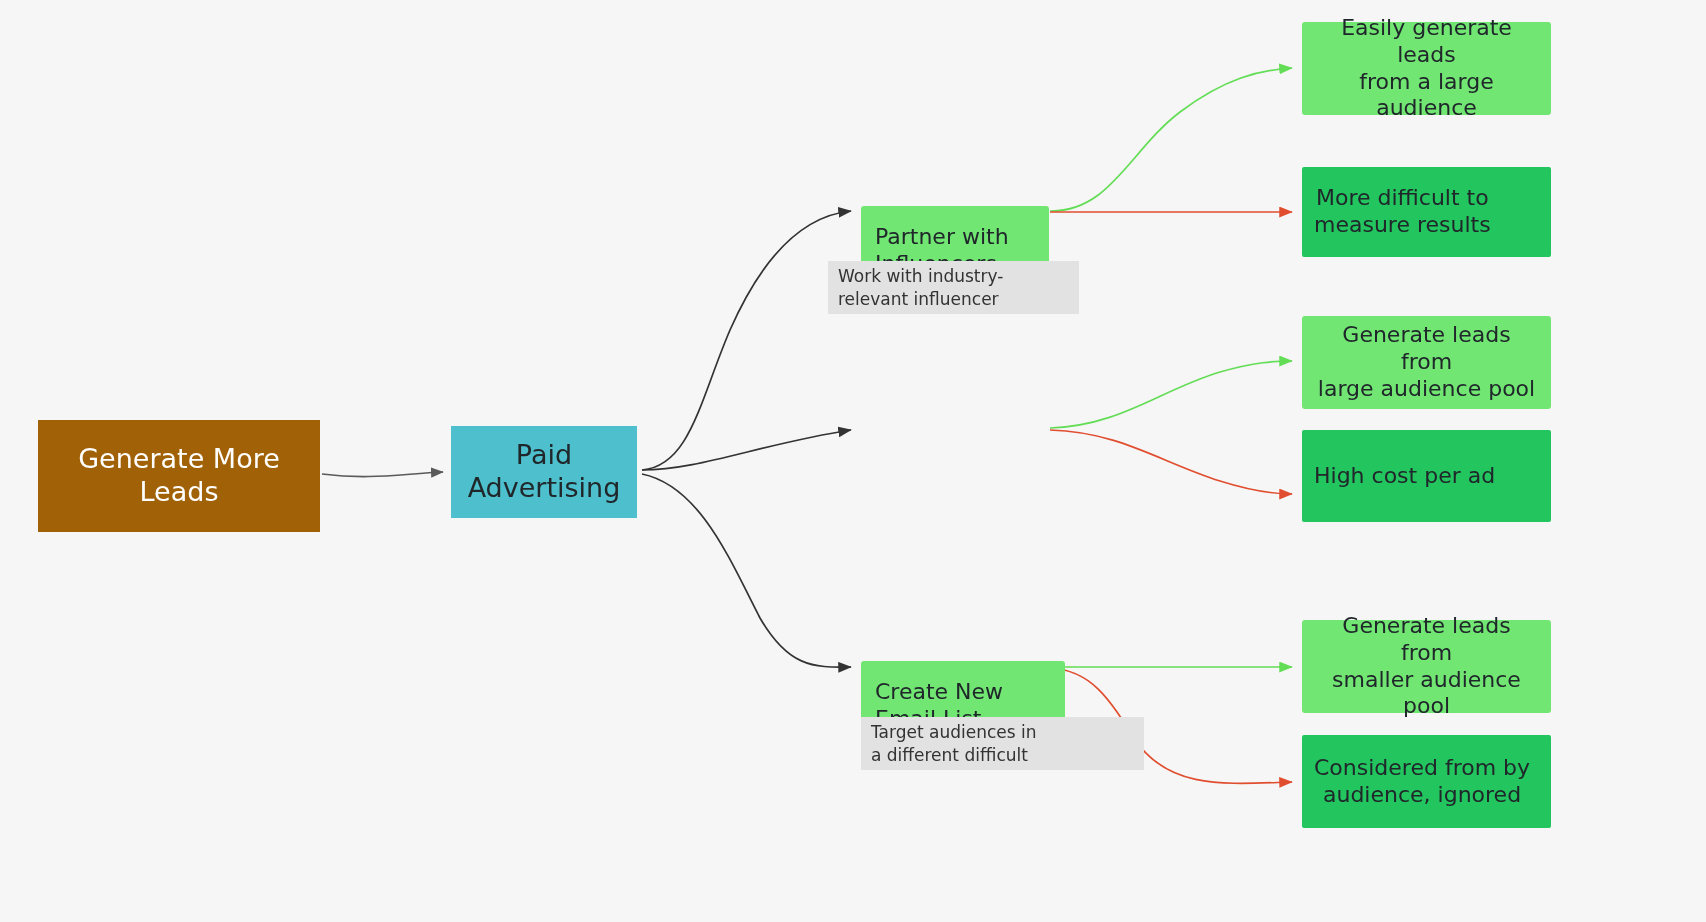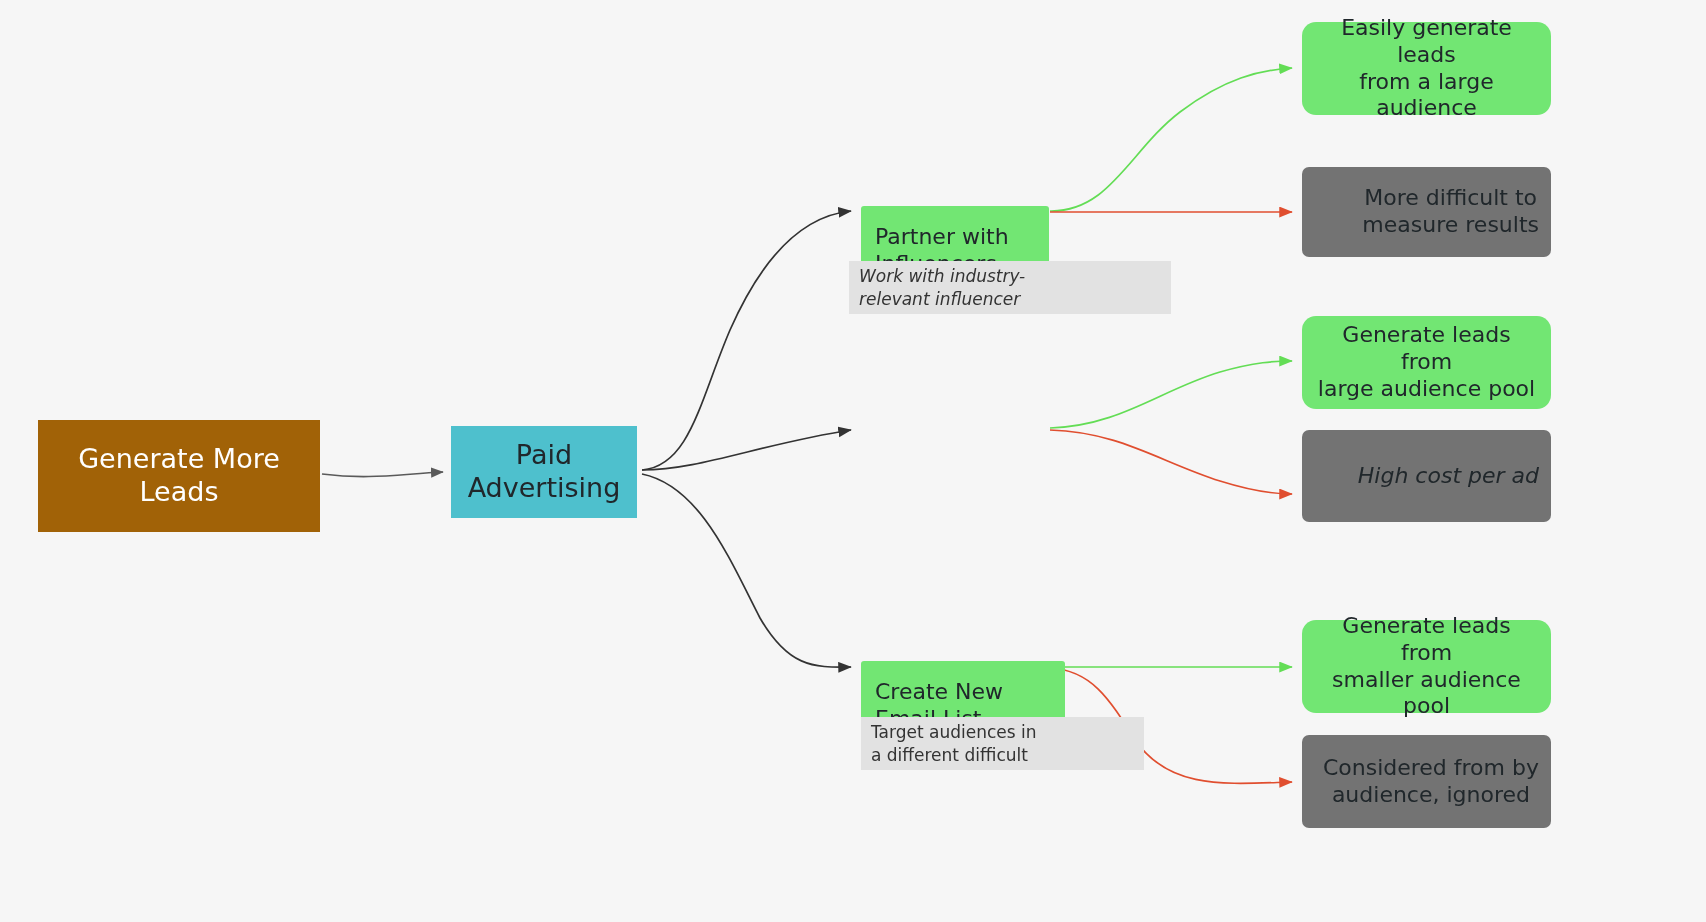--- a/index.html
+++ b/index.html
@@ -71,30 +71,30 @@
     padding: 8px 10px;
     line-height: 1.35;
   }
   .node-pro {
     background: #72e673;
     color: #20272b;
     font-size: 22px;
     justify-content: center;
     text-align: center;
     padding: 6px 12px;
-    border-radius: 14px;
+    border-radius: 3px;
   }
   .node-con {
-    background: #737373;
+    background: #22c55e;
     color: #20272b;
     font-size: 22px;
-    justify-content: flex-end;
+    justify-content: flex-start;
     text-align: center;
     padding: 6px 12px;
-    border-radius: 7px;
+    border-radius: 2px;
   }
 </style>
 </head>
 <body>
 
 <div id="canvas">
 
   <svg id="edges" viewBox="0 0 1706 922" xmlns="http://www.w3.org/2000/svg">
     <defs>
       <marker id="arrow-dark" markerWidth="9" markerHeight="9" refX="7.5" refY="3.2" orient="auto" markerUnits="strokeWidth">
@@ -134,38 +134,38 @@
 
   <div class="node node-category" style="left:451px; top:426px; width:186px; height:92px;">
     <span>Paid
 Advertising</span>
   </div>
 
   <div class="node node-action" style="left:861px; top:167px; width:188px; height:90px;">
     <span>Partner with
 Influencers</span>
   </div>
-  <div class="node node-note" style="left:849px; top:261px; width:322px; height:53px;font-style:italic;">
+  <div class="node node-note" style="left:828px; top:261px; width:251px; height:53px;">
     <span>Work with industry-
 relevant influencer</span>
   </div>
   <div class="node node-pro" style="left:1302px; top:22px; width:249px; height:93px;">
     <span>Easily generate leads
 from a large audience</span>
   </div>
   <div class="node node-con" style="left:1302px; top:167px; width:249px; height:90px;">
     <span>More difficult to
 measure results</span>
   </div>
 
   <div class="node node-pro" style="left:1302px; top:316px; width:249px; height:93px;">
     <span>Generate leads from
 large audience pool</span>
   </div>
-  <div class="node node-con" style="left:1302px; top:430px; width:249px; height:92px;font-style:italic;">
+  <div class="node node-con" style="left:1302px; top:430px; width:249px; height:92px;">
     <span>High cost per ad</span>
   </div>
 
   <div class="node node-action" style="left:861px; top:622px; width:204px; height:90px;">
     <span>Create New
 Email List</span>
   </div>
   <div class="node node-note" style="left:861px; top:717px; width:283px; height:53px;">
     <span>Target audiences in
 a different difficult</span>

